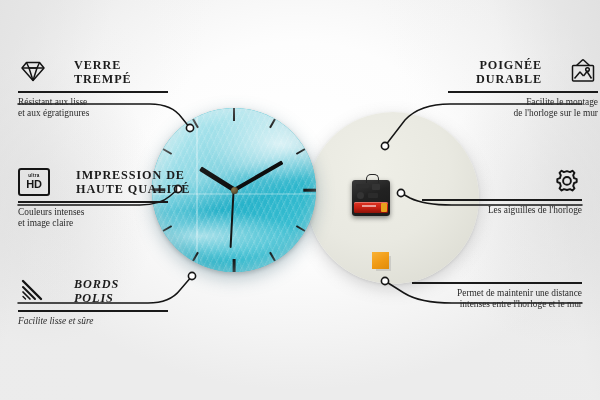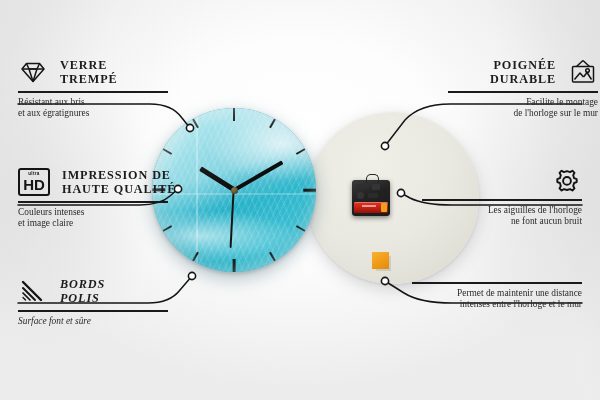--- a/index.html
+++ b/index.html
@@ -89,41 +89,41 @@
   }
   .battery .plus{position:absolute;right:1px;top:1px;width:6px;height:9px;background:#e8a21c;border-radius:1px;}
   .battery .band{position:absolute;left:8px;top:3px;width:14px;height:2px;background:rgba(255,255,255,.55);}
   .foam{
     position:absolute;left:372px;top:252px;width:17px;height:17px;
     background:linear-gradient(150deg,#f9b235 0%,#f09a15 55%,#e08c0c 100%);
     box-shadow:3px 3px 0 -1px rgba(200,200,195,.85);
   }
   
   .feat{position:absolute;}
-  .feat .row{display:flex;align-items:center;gap:12px;}
+  .feat .row{display:flex;gap:26px;}
   .feat .title{
     font-family:"Liberation Serif", serif;font-weight:700;font-size:12.2px;line-height:14px;
     letter-spacing:.9px;color:#1c1c1c;text-transform:uppercase;white-space:nowrap;
   }
   .feat .rule{height:1.6px;background:#1a1a1a;margin:5px 0 4px;}
   .feat .sub{
     font-family:"Liberation Serif", serif;font-size:9.4px;line-height:11.4px;color:#2b2b2b;white-space:nowrap;
   }
   .feat.left .row{justify-content:flex-start;}
   .feat.right .row{justify-content:flex-end;}
   .feat.right .title{text-align:right;}
   .feat.right .sub{text-align:right;}
   .ico{width:30px;height:26px;flex:0 0 30px;display:block;}
   .ico svg{display:block;width:30px;height:26px;}
   .hd-badge{
     width:28px;height:24px;border:2px solid #141414;border-radius:3px;flex:0 0 28px;
     display:flex;flex-direction:column;align-items:center;justify-content:center;line-height:1;
   }
   .hd-badge .u{font-family:"Liberation Sans",sans-serif;font-size:4.6px;font-weight:700;letter-spacing:.3px;color:#141414;}
-  .hd-badge .h{font-family:"Liberation Sans",sans-serif;font-size:15px;font-weight:700;letter-spacing:-.2px;color:#141414;margin-top:.5px;}
+  .hd-badge .h{font-family:"Liberation Sans",sans-serif;font-size:11px;font-weight:700;letter-spacing:-.2px;color:#141414;margin-top:.5px;}
   svg.leader{position:absolute;left:0;top:0;width:600px;height:400px;pointer-events:none;}
 </style>
 </head>
 <body>
 
 <div id="stage">
   <div class="bg-sheen"></div>
 
   <div class="clock-back"></div>
 
@@ -196,21 +196,21 @@
           <path d="M11,10 L19,10"></path>
         </g>
           </svg>
       </span>
       <span class="title">
         <span>VERRE</span><br>
         <span>TREMPÉ</span>
       </span>
     </div>
     <div class="rule"></div>
-    <div class="sub">Résistant aux bris</div>
+    <div class="sub">Résistant aux lisse</div>
     <div class="sub">et aux égratignures</div>
   </div>
 
   <div class="feat left" style="left:18px;top:168px;width:150px;">
     <div class="row">
       <span class="hd-badge">
         <span class="u">ultra</span>
         <span class="h">HD</span>
       </span>
       <span class="title">
@@ -234,21 +234,21 @@
           <path d="M5,19.5 L7.5,22" stroke-width="1.4"></path>
         </g>
           </svg>
       </span>
       <span class="title">
         <span>BORDS</span><br>
         <span>POLIS</span>
       </span>
     </div>
     <div class="rule"></div>
-    <div class="sub">Surface font et sûre</div>
+    <div class="sub">Facilite lisse et sûre</div>
   </div>
 
   <div class="feat right" style="left:448px;top:58px;width:150px;">
     <div class="row">
       <span class="title">
         <span>POIGNÉE</span><br>
         <span>DURABLE</span>
       </span>
       <span class="ico">
         <svg viewBox="0 0 30 26">
@@ -274,21 +274,20 @@
         <svg viewBox="0 0 30 26">
             <g fill="none" stroke="#141414" stroke-width="1.9" stroke-linejoin="round">
           <path d="M15,3.2 l3.1,.9 2.3,-1.4 2.1,2.1 -1.3,2.4 .9,3 2.6,.9 v3 l-2.6,.9 -.9,3 1.3,2.4 -2.1,2.1 -2.3,-1.4 -3.1,.9 -3.1,-.9 -2.3,1.4 -2.1,-2.1 1.3,-2.4 -.9,-3 -2.6,-.9 v-3 l2.6,-.9 .9,-3 -1.3,-2.4 2.1,-2.1 2.3,1.4 Z"></path>
           <circle cx="15" cy="12.9" r="3.9"></circle>
         </g>
           </svg>
       </span>
     </div>
     <div class="rule"></div>
     <div class="sub">Les aiguilles de l'horloge</div>
-    <div class="sub">ne font aucun bruit</div>
   </div>
 
   <div class="feat right" style="left:412px;top:277px;width:170px;">
     <div class="rule"></div>
     <div class="sub">Permet de maintenir une distance</div>
     <div class="sub">intenses entre l'horloge et le mur</div>
   </div>
 </div>
 
 </body></html>

